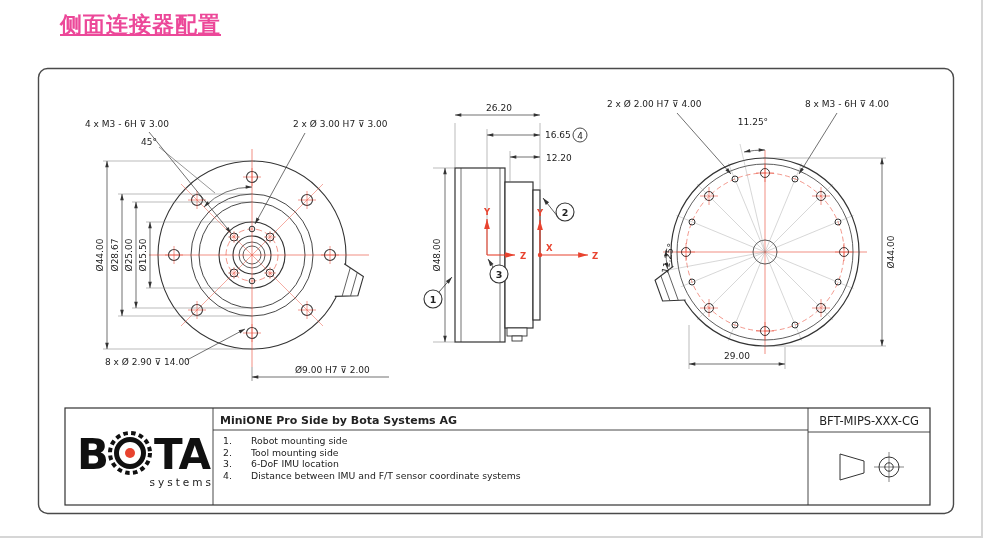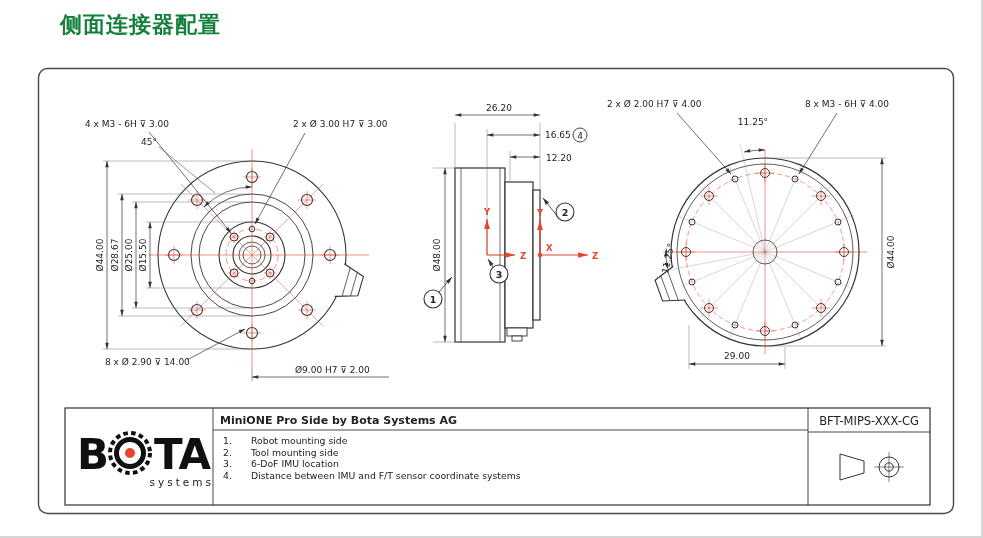--- a/index.html
+++ b/index.html
@@ -3,21 +3,21 @@
 <meta charset="utf-8">
 <style>
   html,body{margin:0;padding:0;}
   body{
     width:983px;height:538px;background:#ffffff;position:relative;
     font-family:"DejaVu Sans",sans-serif;overflow:hidden;
     box-shadow: inset -2px -2px 0 0 #d6d6d6;
   }
   .page-title{
     position:absolute;left:60px;top:10px;font-size:22px;font-weight:600;
-    color:#15803d;letter-spacing:1px;font-family:"DejaVu Sans",sans-serif;
+    color:#ec4899;letter-spacing:1px;font-family:"DejaVu Sans",sans-serif;text-decoration:underline;
   }
   .drawing-wrap{position:absolute;left:37px;top:67px;width:918px;height:448px;}
   svg text{font-family:"DejaVu Sans",sans-serif;fill:#222;}
   .dt{font-size:9px;}
   .lbl{font-size:9px;}
   .axis-label{fill:#e8432f;font-size:8.5px;font-weight:bold;}
   .callout-num{font-size:9.5px;font-weight:bold;}
   .tb-title{font-size:11px;font-weight:bold;}
   .tb-note{font-size:9.3px;}
   .tb-part{font-size:11.5px;}

